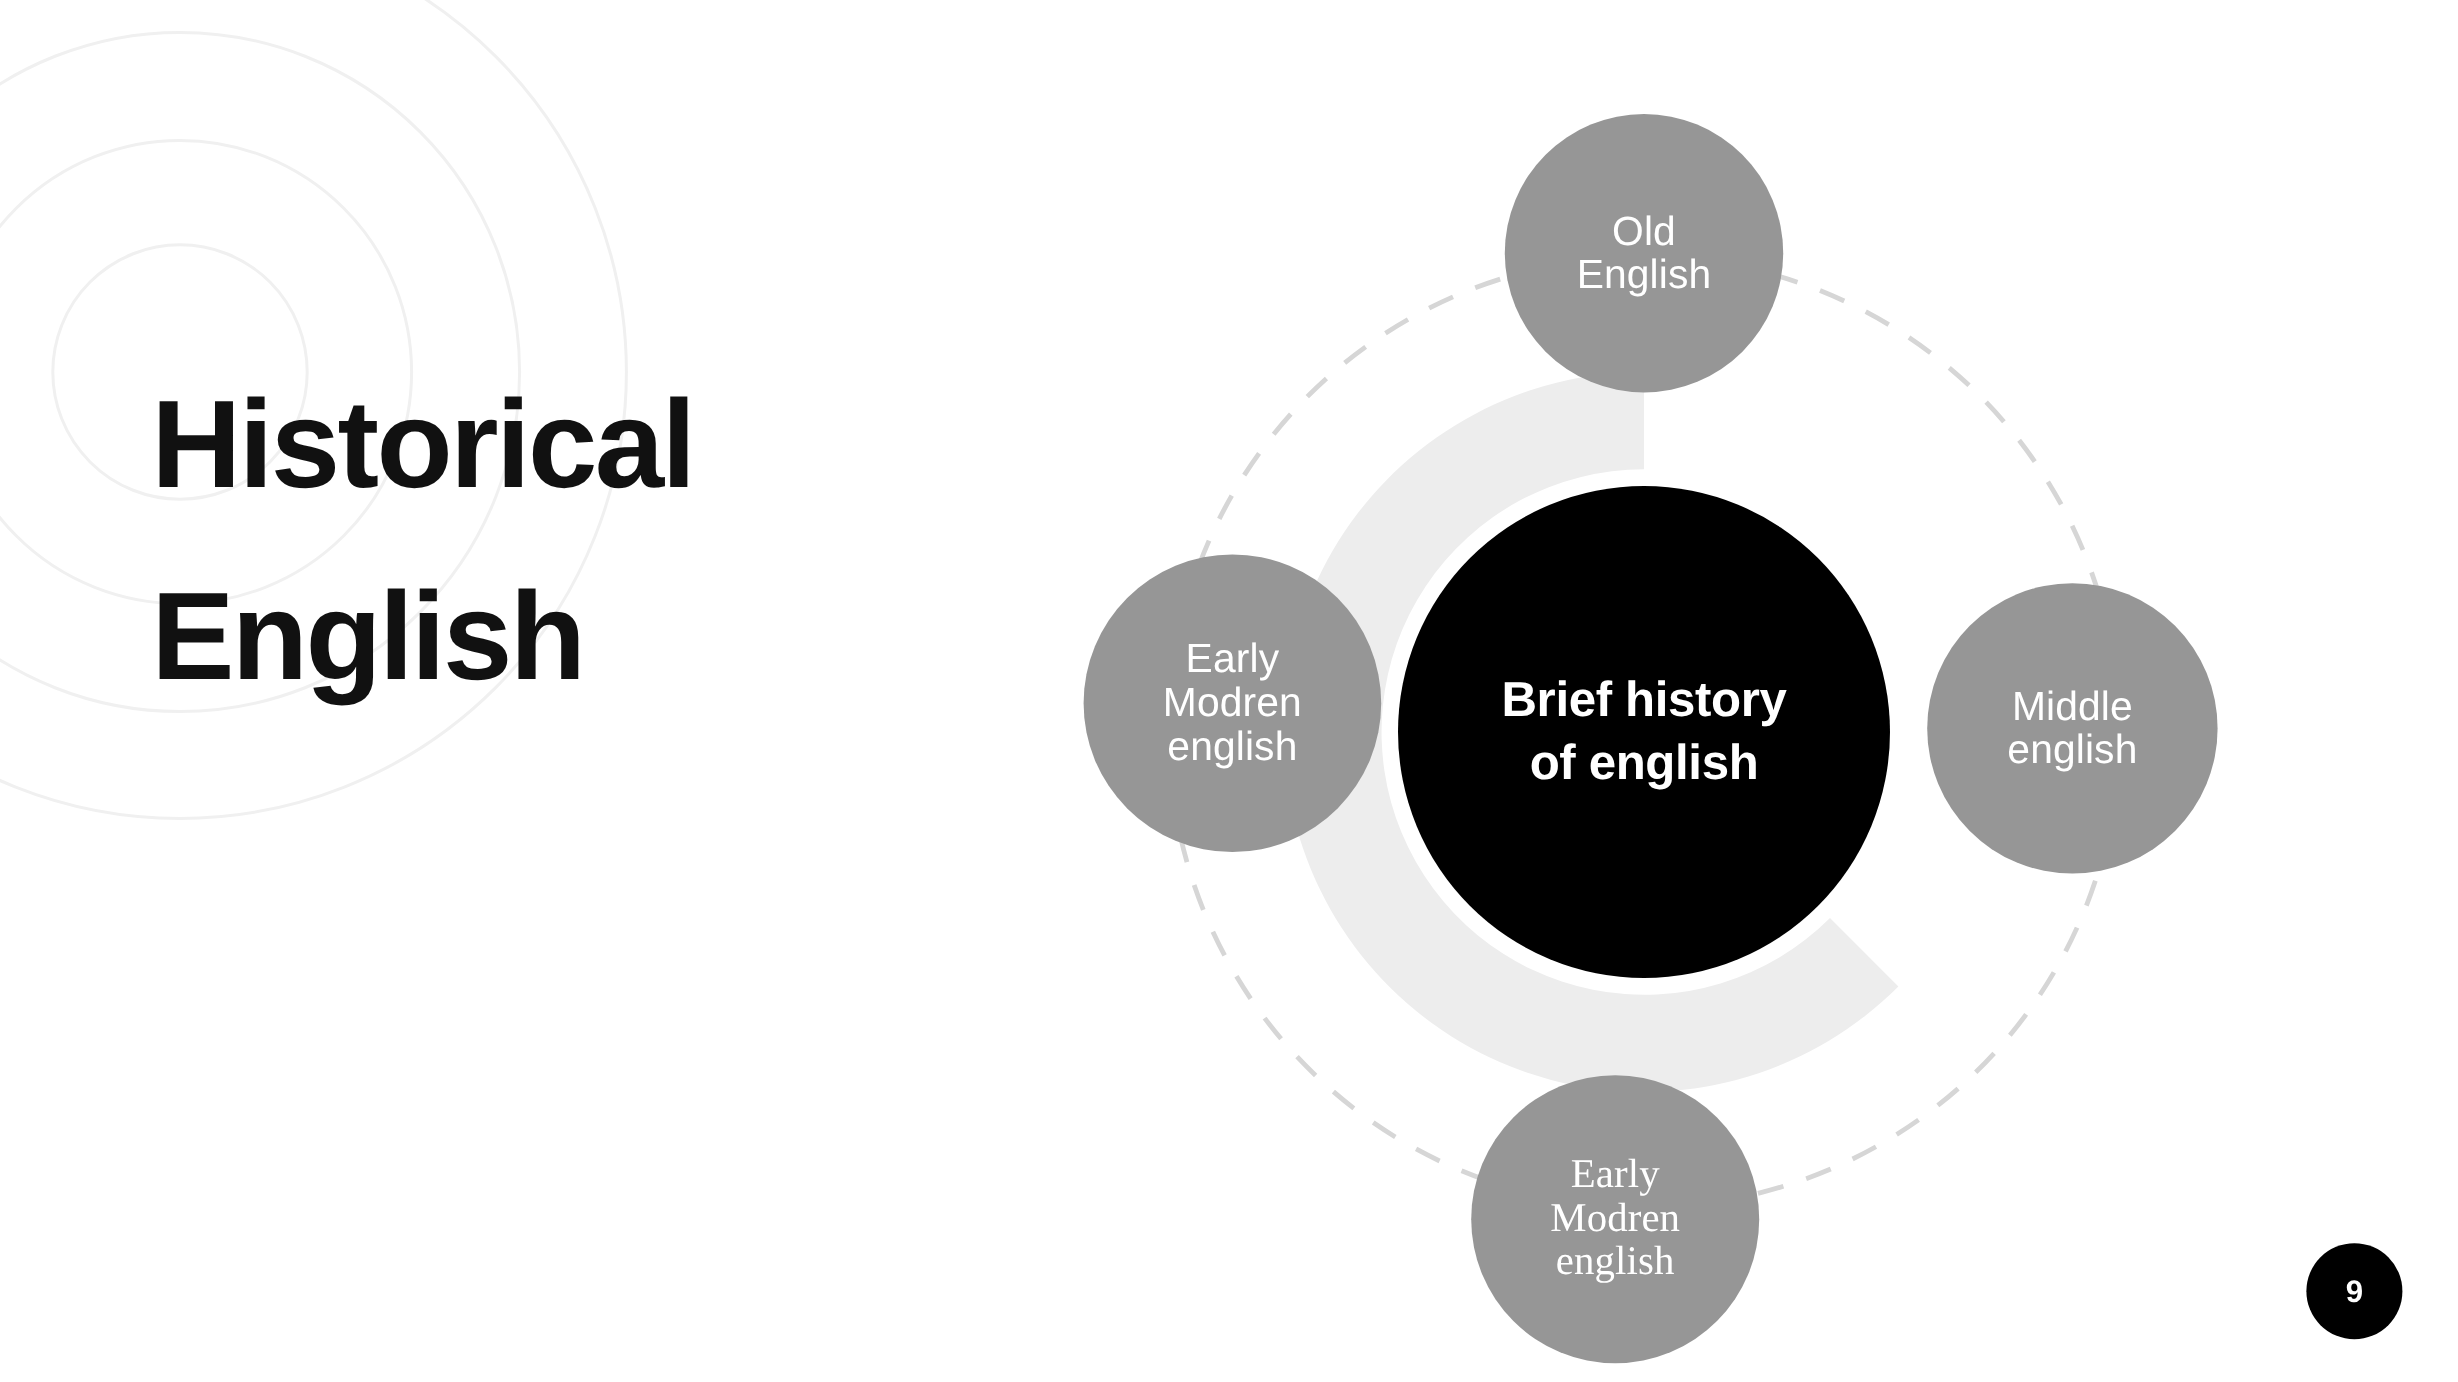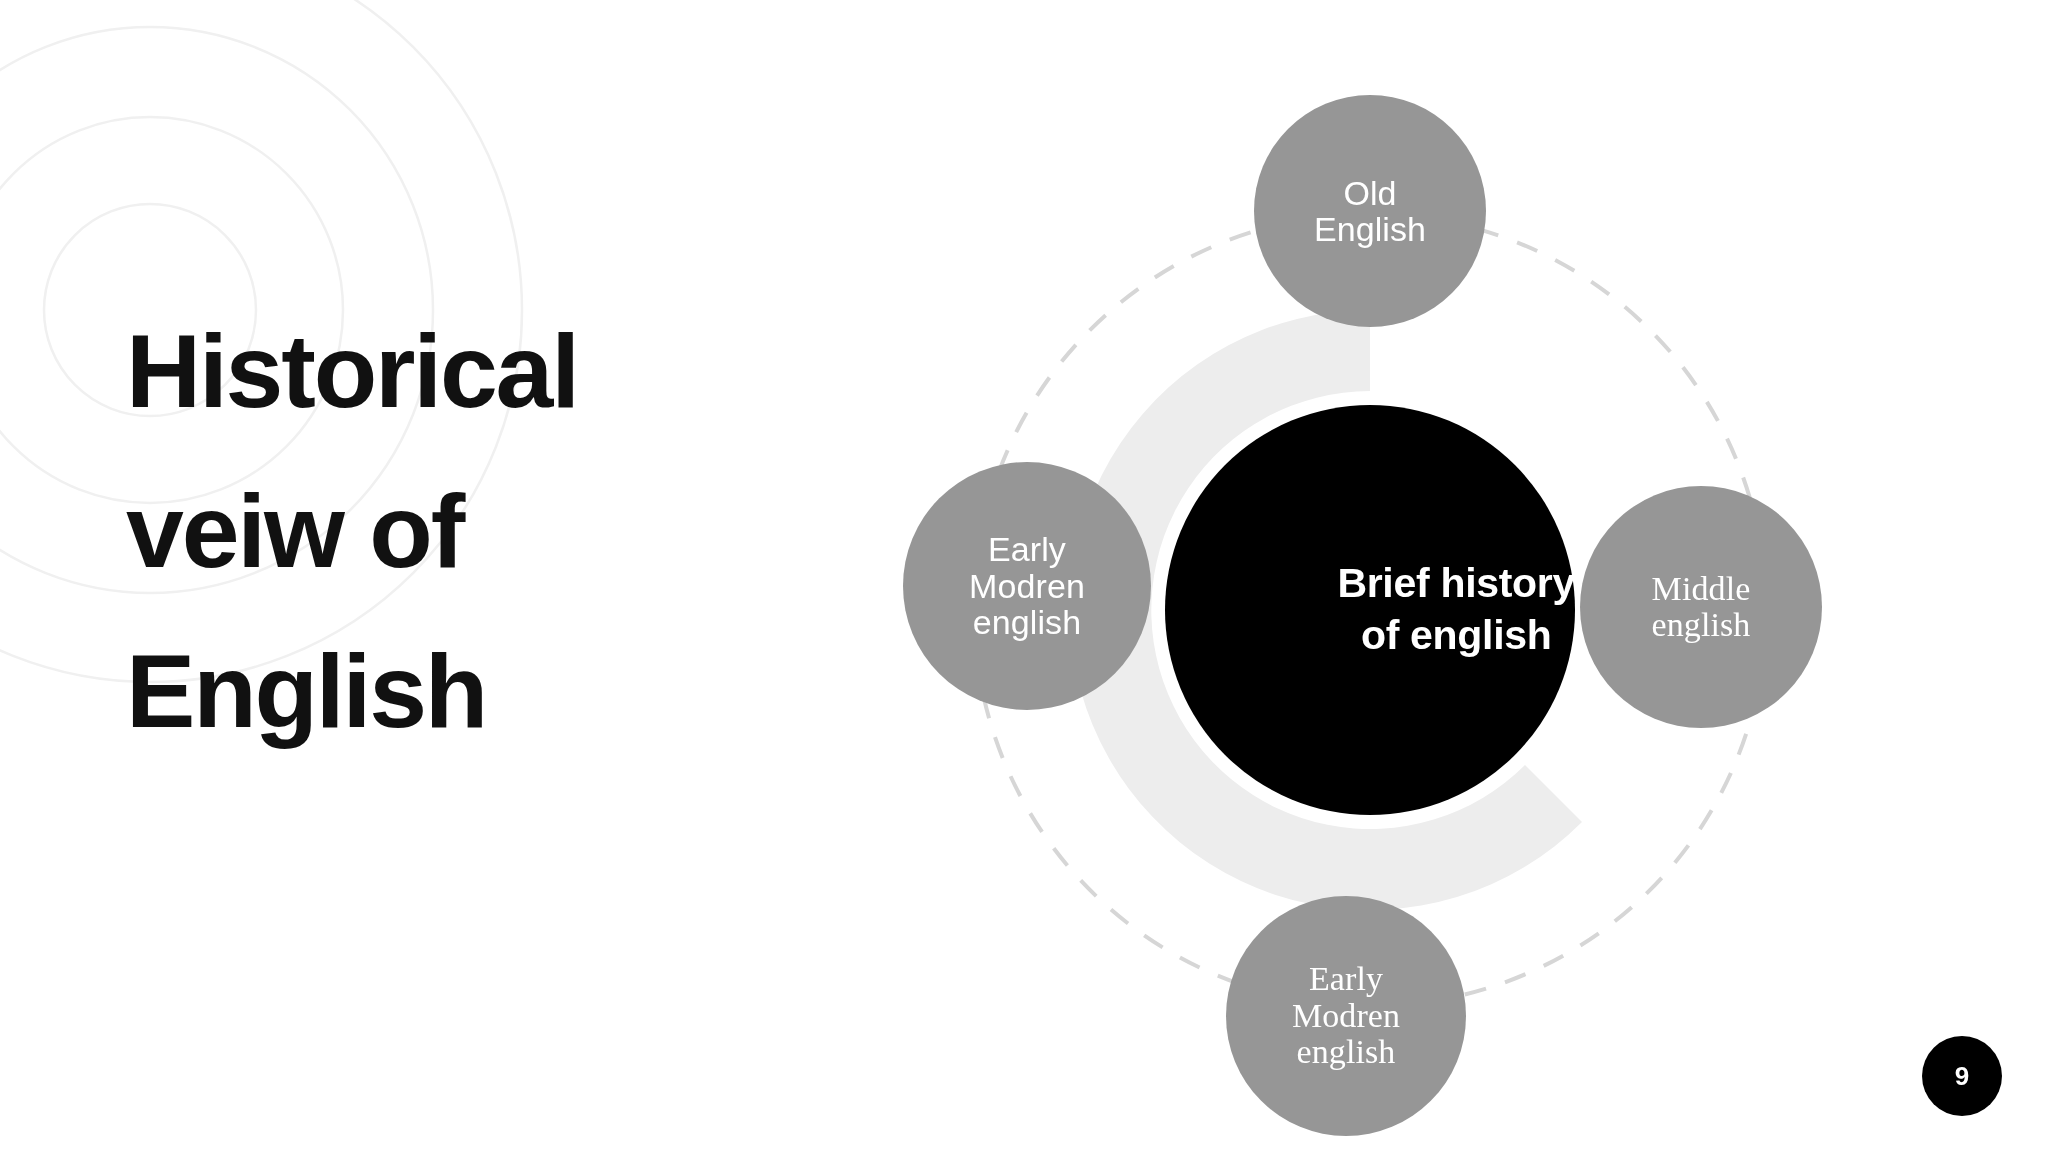--- a/index.html
+++ b/index.html
@@ -89,35 +89,35 @@
   .center-node {
     position: absolute;
     width: 410px;
     height: 410px;
     left: -205px;
     top: -205px;
     border-radius: 50%;
     background: #000000;
     display: flex;
     align-items: center;
-    justify-content: flex-end;
+    justify-content: center;
     text-align: center;
   }
   .center-label {
     color: #ffffff;
     font-family: "Liberation Sans", sans-serif;
     font-weight: 700;
     font-size: 41px;
     line-height: 1.26;
     letter-spacing: -0.3px;
   }
 
   
   .node-top    { width: 232px; height: 232px; left: -116px;  top: -515px; justify-content: center; }
-  .node-right  { width: 242px; height: 242px; left:  210px;  top: -124px; font-family: Liberation Serif, serif; }
+  .node-right  { width: 242px; height: 242px; left:  236px;  top: -124px; }
   .node-bottom { width: 240px; height: 240px; left: -144px;  top:  286px; font-family: Liberation Serif, serif; }
   .node-left   { width: 248px; height: 248px; left: -467px;  top: -148px; }
 
   
   .page-badge {
     position: absolute;
     right: 46px;
     bottom: 36px;
     width: 80px;
     height: 80px;
@@ -143,21 +143,20 @@
         <circle cx="380" cy="380" r="106"></circle>
         <circle cx="380" cy="380" r="193"></circle>
         <circle cx="380" cy="380" r="283"></circle>
         <circle cx="380" cy="380" r="372"></circle>
       </g>
     </svg>
   </div>
 
   <div class="title-block">
     <span class="title-line">Historical</span>
-    <span class="title-line">veiw of</span>
     <span class="title-line">English</span>
   </div>
 
   <div class="diagram">
 
     <svg class="diagram-svg" viewBox="-470 -470 940 940" aria-hidden="true">
 
       <path d="M 0 -300 A 300 300 0 1 0 212 212 L 155 155 A 219 219 0 1 1 0 -219 Z" fill="#ededed"></path>
 
       <circle cx="0" cy="0" r="396" fill="none" stroke="#d6d6d6" stroke-width="4" stroke-dasharray="22 20" stroke-linecap="butt"></circle>

